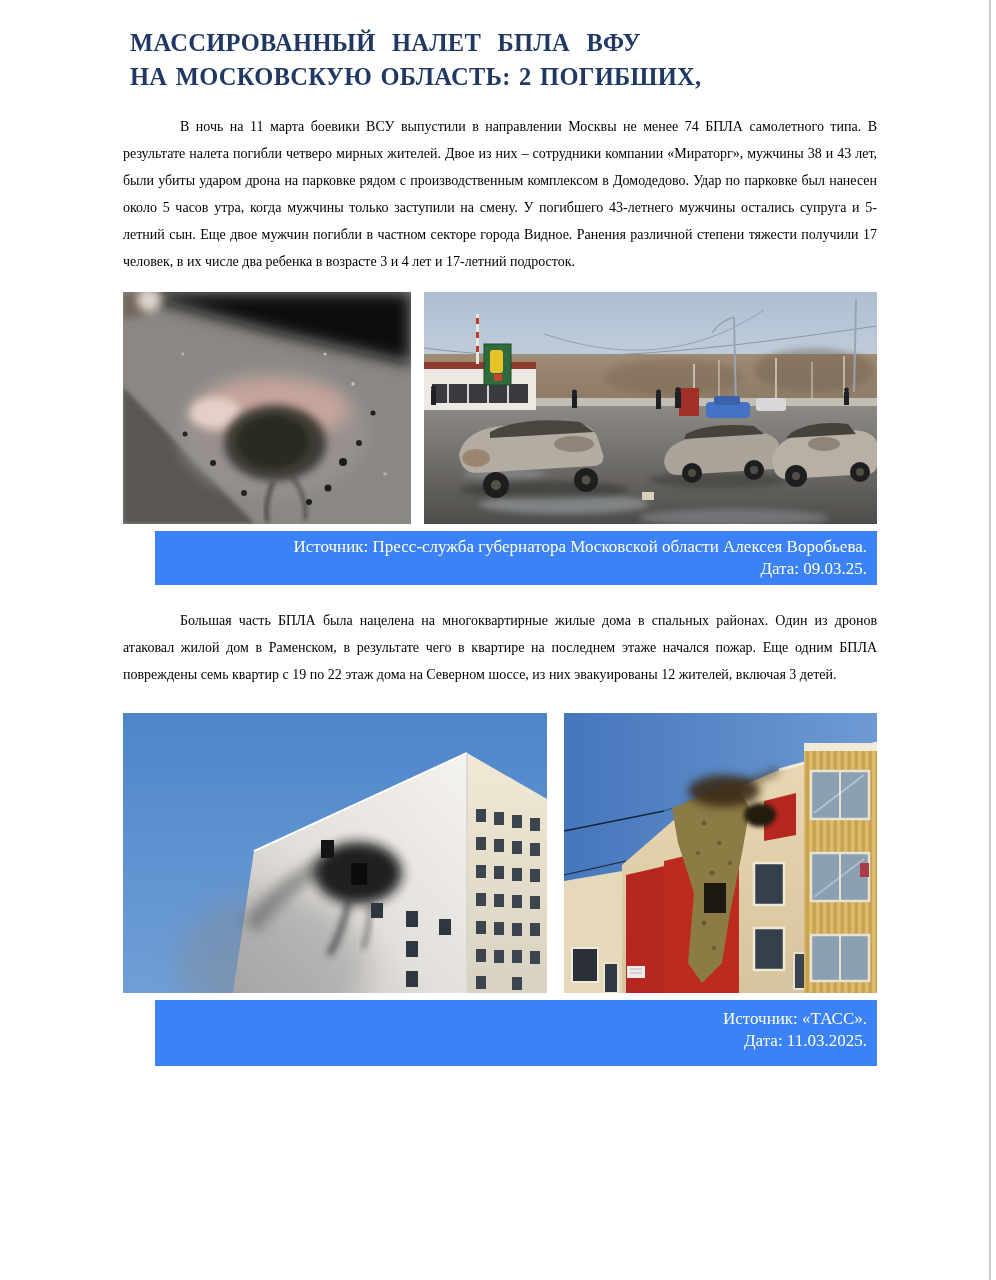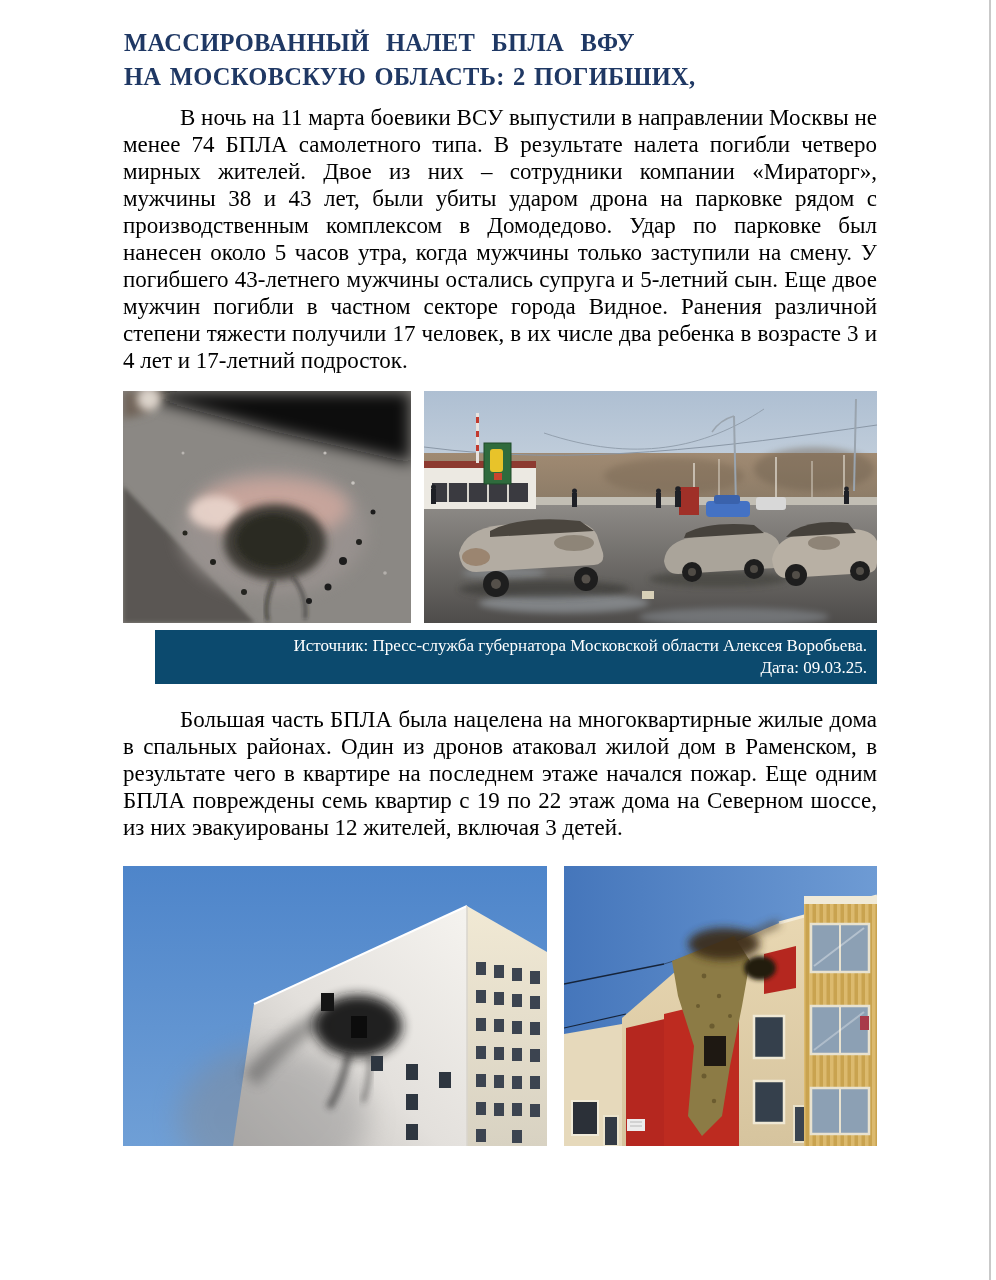--- a/index.html
+++ b/index.html
@@ -5,34 +5,34 @@
   html,body{margin:0;padding:0;}
   body{
     width:996px;height:1280px;overflow:hidden;position:relative;
     background:#ffffff;font-family:"Liberation Serif", serif;
   }
   .page{position:absolute;left:123px;top:0;width:754px;}
   .doc-title{
     margin:26px 0 0 1px;color:#1f3864;font-weight:bold;
     font-size:24.5px;line-height:34px;letter-spacing:.3px;
   }
-  .t-line{display:block;}
+  .t-line{display:block;margin-left:6px;}
   .t-line.t1{word-spacing:10px;}
   .t-line.t2{word-spacing:2px;}
   .body-par{
-    margin:10px 0 0;color:#000;font-size:23px;line-height:27px;
+    margin:19px 0 0;color:#000;font-size:14px;line-height:27px;
     text-align:justify;text-indent:57px;
   }
   .body-par.p2{margin-top:22px;}
   .photo-row{display:flex;margin-top:17px;}
   .photo-row.r1{gap:13px;}
   .photo-row.r2{margin-top:25px;gap:17px;}
   .photo{display:block;}
   .caption{
-    margin-top:7px;background:#0c4a6e;color:#ffffff;
+    margin-top:7px;background:#3b82f6;color:#ffffff;
     text-align:right;font-size:17px;line-height:22px;
     padding:5px 10px 5px;
     margin-left:32px;
   }
   .caption.c2{padding:8px 10px 14px;}
   .cap-line{display:block;}
   .page-edge{position:absolute;left:989px;top:0;width:2px;height:1280px;background:#c9c9c9;}
 </style>
 </head>
 <body>
@@ -326,16 +326,20 @@
       </g>
       <line x1="276" y1="58" x2="276" y2="106" stroke="#e8e2d0" stroke-width="2"></line>
       <line x1="276" y1="140" x2="276" y2="188" stroke="#e8e2d0" stroke-width="2"></line>
       <line x1="276" y1="222" x2="276" y2="268" stroke="#e8e2d0" stroke-width="2"></line>
       <line x1="250" y1="100" x2="300" y2="62" stroke="#ffffff" stroke-width="2" opacity=".35"></line>
       <line x1="250" y1="184" x2="300" y2="146" stroke="#ffffff" stroke-width="2" opacity=".3"></line>
       <rect x="296" y="150" width="9" height="14" fill="#a83a4a"></rect>
     </svg>
   </div>
 
+  <div class="caption c2">
+    <span class="cap-line">Источник: «ТАСС».</span>
+    <span class="cap-line">Дата: 11.03.2025.</span>
+  </div>
 
 </div>
 
 <div class="page-edge"></div>
 
 </body></html>

